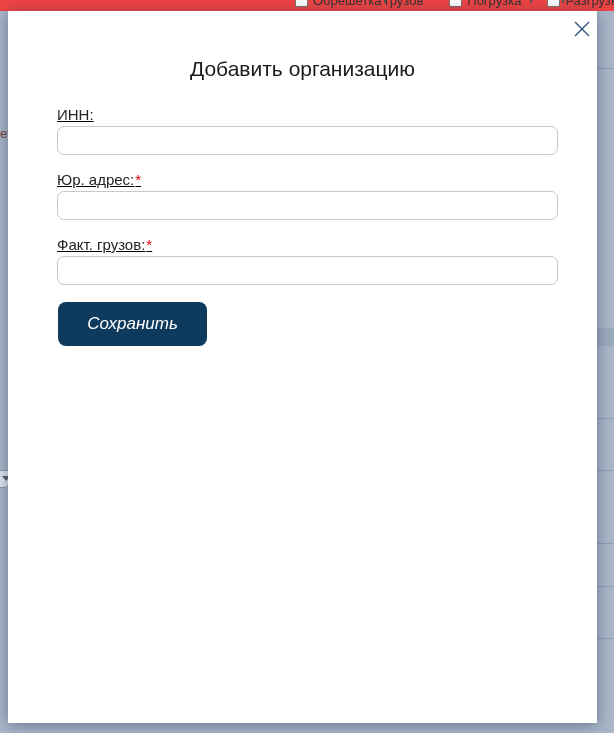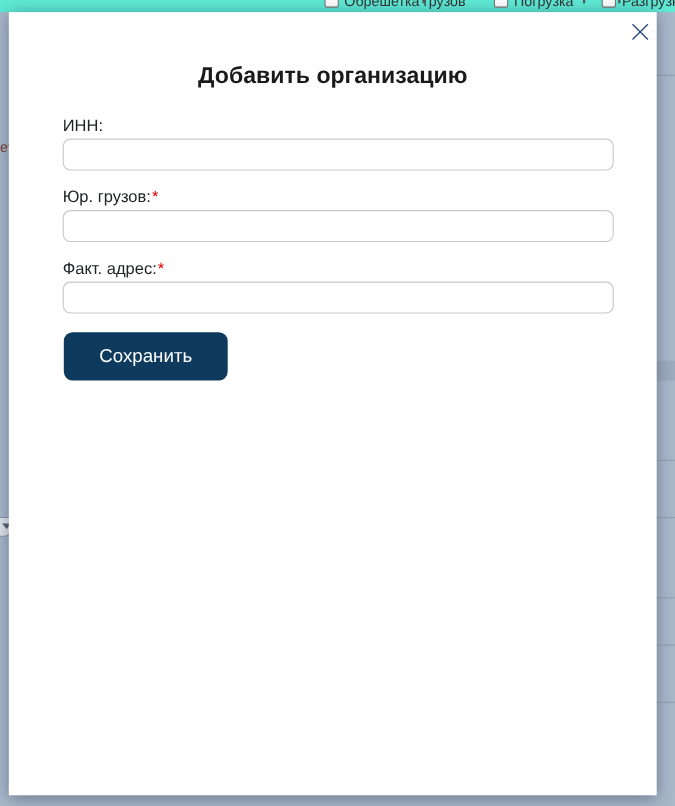--- a/index.html
+++ b/index.html
@@ -15,21 +15,21 @@
     position:relative;
     width:614px;height:733px;
     overflow:hidden;
     background:var(--backdrop);
     font-family:"Liberation Sans", sans-serif;
   }
 
   
   .bg-top-strip{
     position:absolute;left:0;top:0;width:614px;height:11px;
-    background:#5eead4;overflow:hidden;z-index:1;padding-left:44px;
+    background:#ef4444;overflow:hidden;z-index:1;padding-left:44px;
   }
   .bg-ticks{position:absolute;left:0;top:0;width:614px;height:4px;}
   .bg-ticks i{position:absolute;top:0;width:2px;height:3px;background:#555;}
   .bg-cb-row{
     position:absolute;left:295px;top:-7px;
     display:flex;align-items:center;gap:26px;white-space:nowrap;
   }
   .bg-cb-item{display:flex;align-items:center;gap:5px;}
   .bg-cb-box{
     width:13px;height:13px;border:1px solid #767676;border-radius:2px;
@@ -57,38 +57,38 @@
     position:absolute;left:8px;top:11px;width:589px;height:712px;
     background:#fff;z-index:2;
     box-shadow:0 2px 14px rgba(25,40,65,.45);
   }
   .close-btn{
     position:absolute;top:9px;right:6px;width:18px;height:18px;
     background:none;border:none;cursor:pointer;padding:0;line-height:0;
   }
   .modal-title{
     margin-top:46px;height:25px;
-    text-align:center;font-size:21px;font-weight:700;color:#1a1a1a;
+    text-align:center;font-size:21px;font-weight:400;color:#1a1a1a;
   }
-  .fields{margin:24px 0 0 49px;width:501px;}
+  .fields{margin:24px 0 0 49px;width:501px;text-decoration:underline;}
   .field{margin-bottom:16px;}
   .field-label{
     display:block;font-size:15px;color:#212529;line-height:18px;margin-bottom:2px;
   }
   .req{color:var(--required-asterisk);margin-left:1px;}
   .field-input{
     display:block;width:501px;height:29px;
     border:1px solid var(--input-border);border-radius:7px;
     padding:0 10px;font-size:15px;color:#212529;background:#fff;outline:none;
     font-family:"Liberation Sans", sans-serif;
   }
   .save-btn{
     display:block;margin:17px 0 0 50px;width:149px;height:44px;
     background:var(--save-button-bg);color:#fff;border:none;border-radius:8px;
-    font-size:17px;cursor:pointer;font-family:"Liberation Sans", sans-serif;
+    font-size:17px;cursor:pointer;font-family:"Liberation Sans", sans-serif;font-style:italic;
   }
 </style>
 </head>
 <body>
 
 <div class="bg-top-strip">
   <div class="bg-ticks">
     <i style="left:300px"></i>
       <i style="left:384px"></i>
       <i style="left:456px"></i>
@@ -139,28 +139,28 @@
     </label>
     <input class="field-input" type="text" style="">
   </div>
 
 
 
 
 
   <div class="field">
     <label class="field-label">
-      <span class="label-text">Юр. грузов:</span><span class="req">*</span>
+      <span class="label-text">Юр. адрес:</span><span class="req">*</span>
     </label>
     <input class="field-input" type="text" style="">
   </div>
 
   <div class="field">
     <label class="field-label">
-      <span class="label-text">Факт. адрес:</span><span class="req">*</span>
+      <span class="label-text">Факт. грузов:</span><span class="req">*</span>
     </label>
     <input class="field-input" type="text" style="">
   </div>
 
 </form>
 
   <button class="save-btn">Сохранить</button>
 </div>
 
 </body></html>

